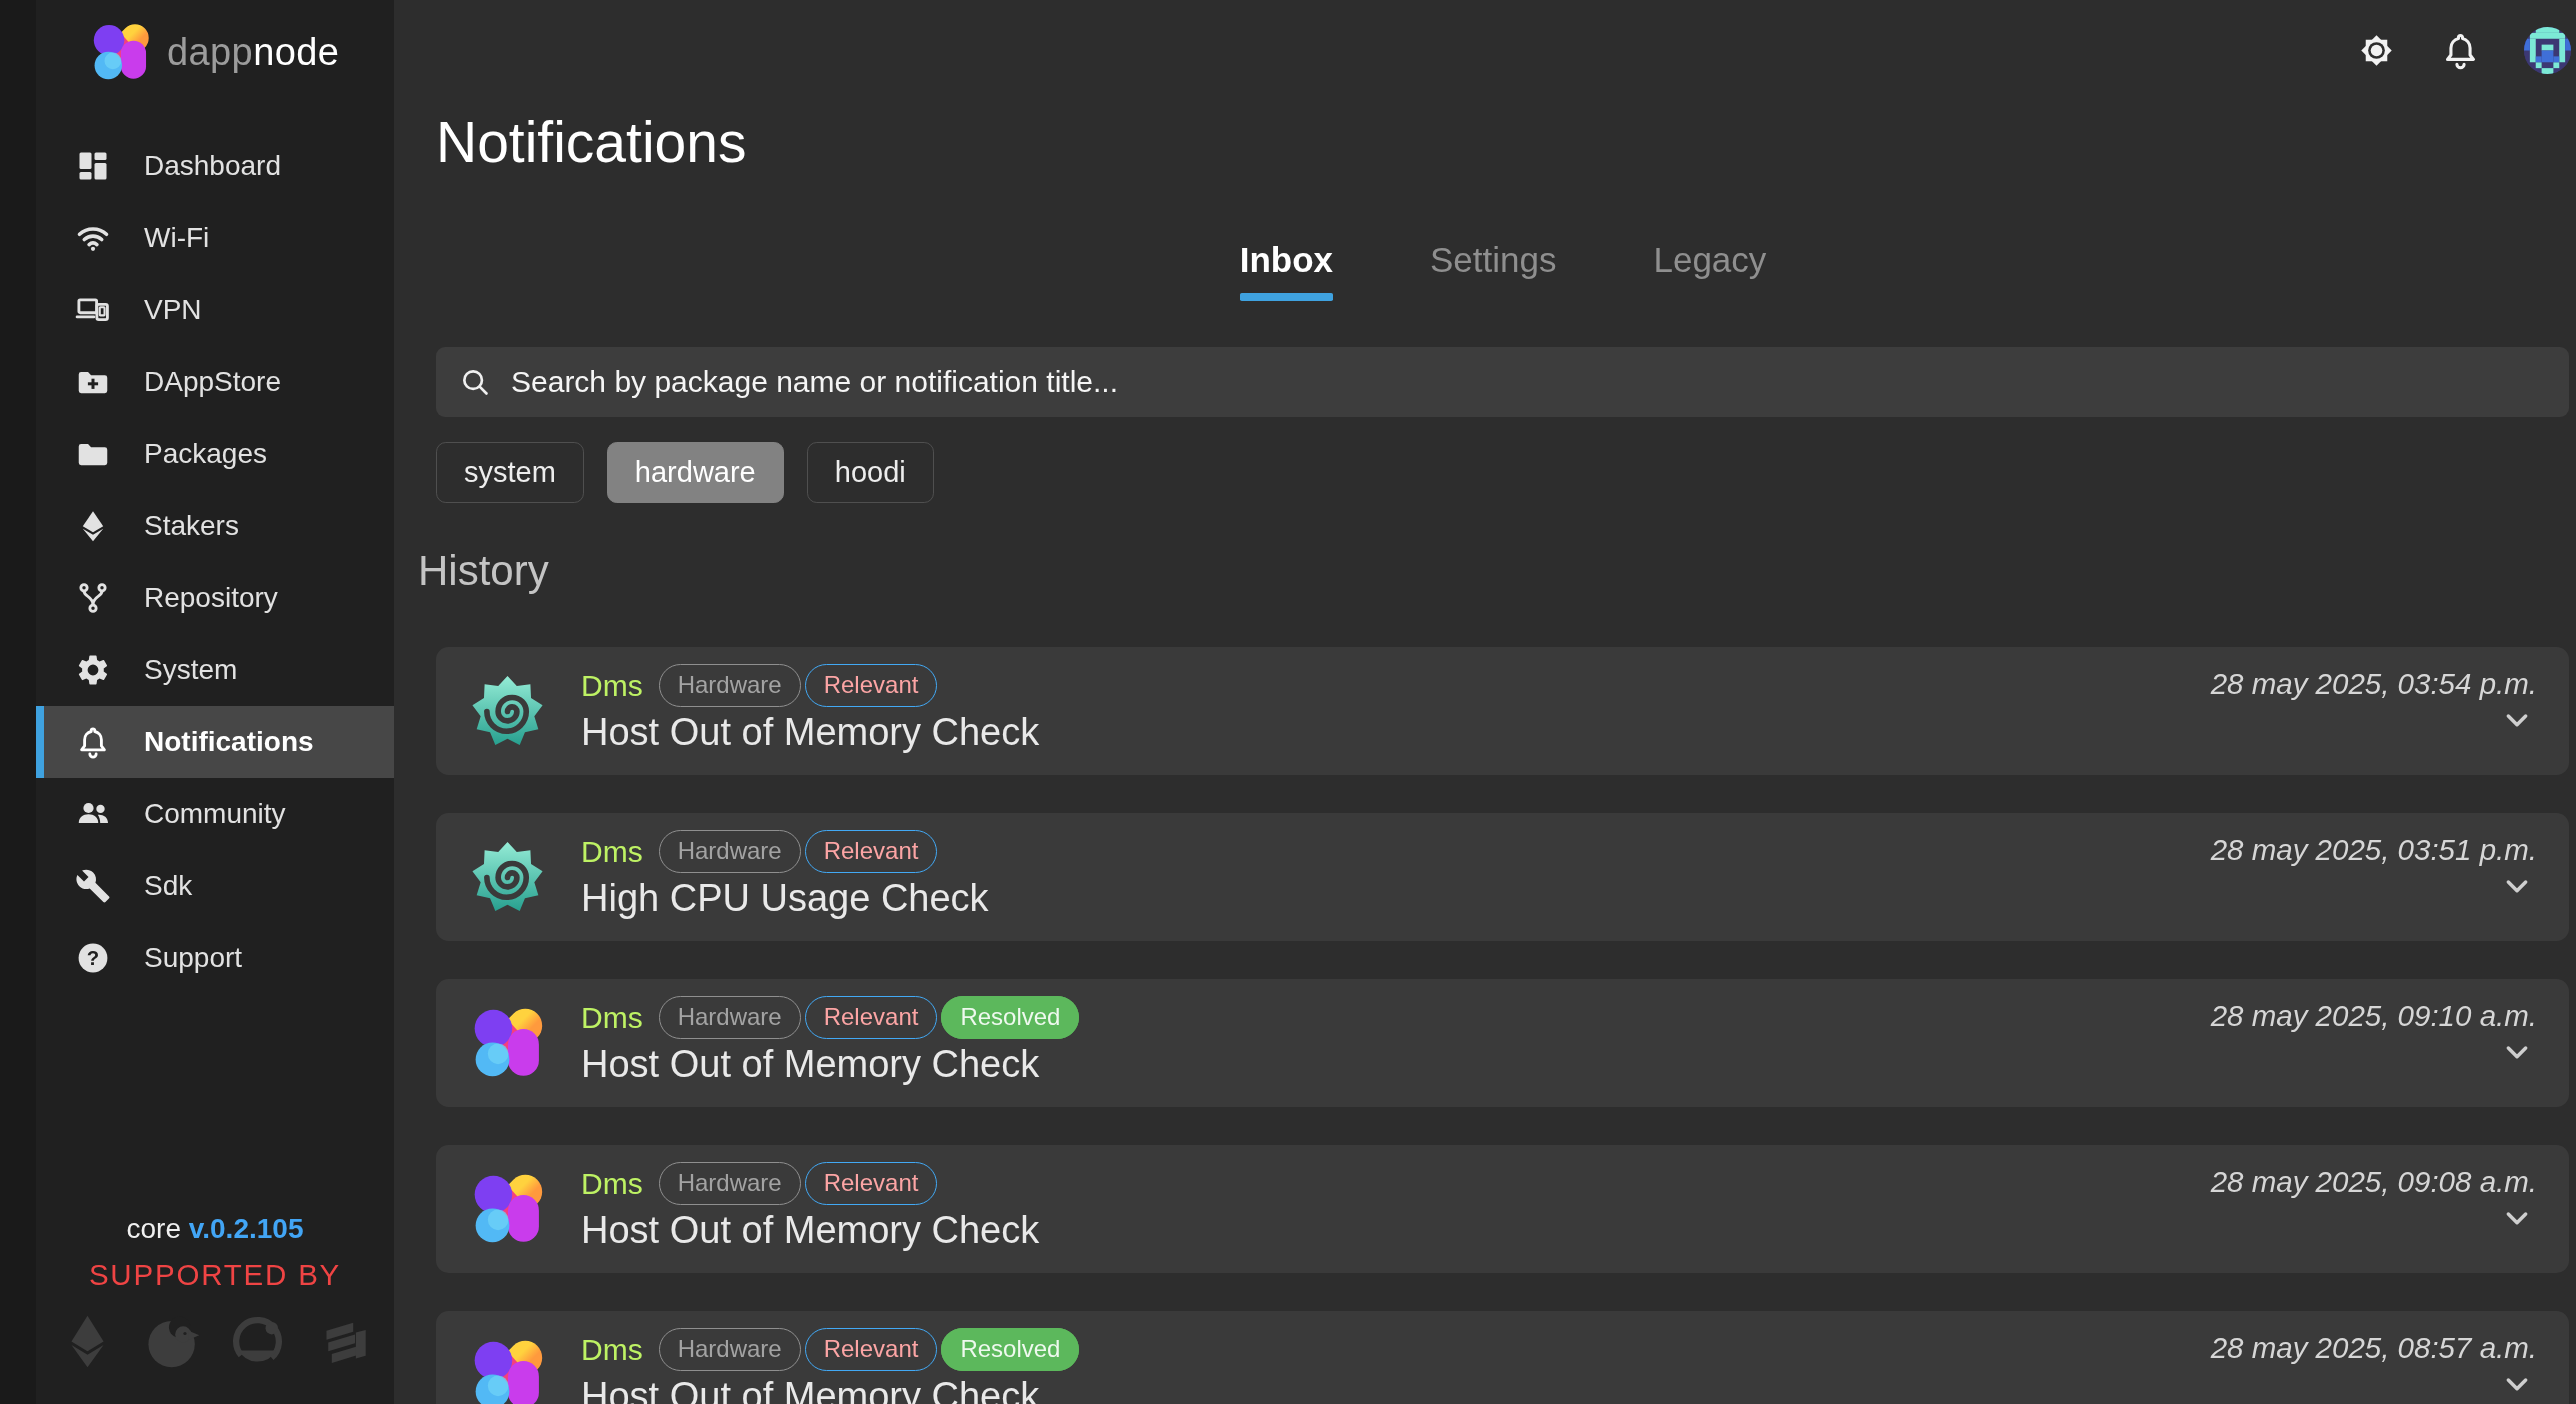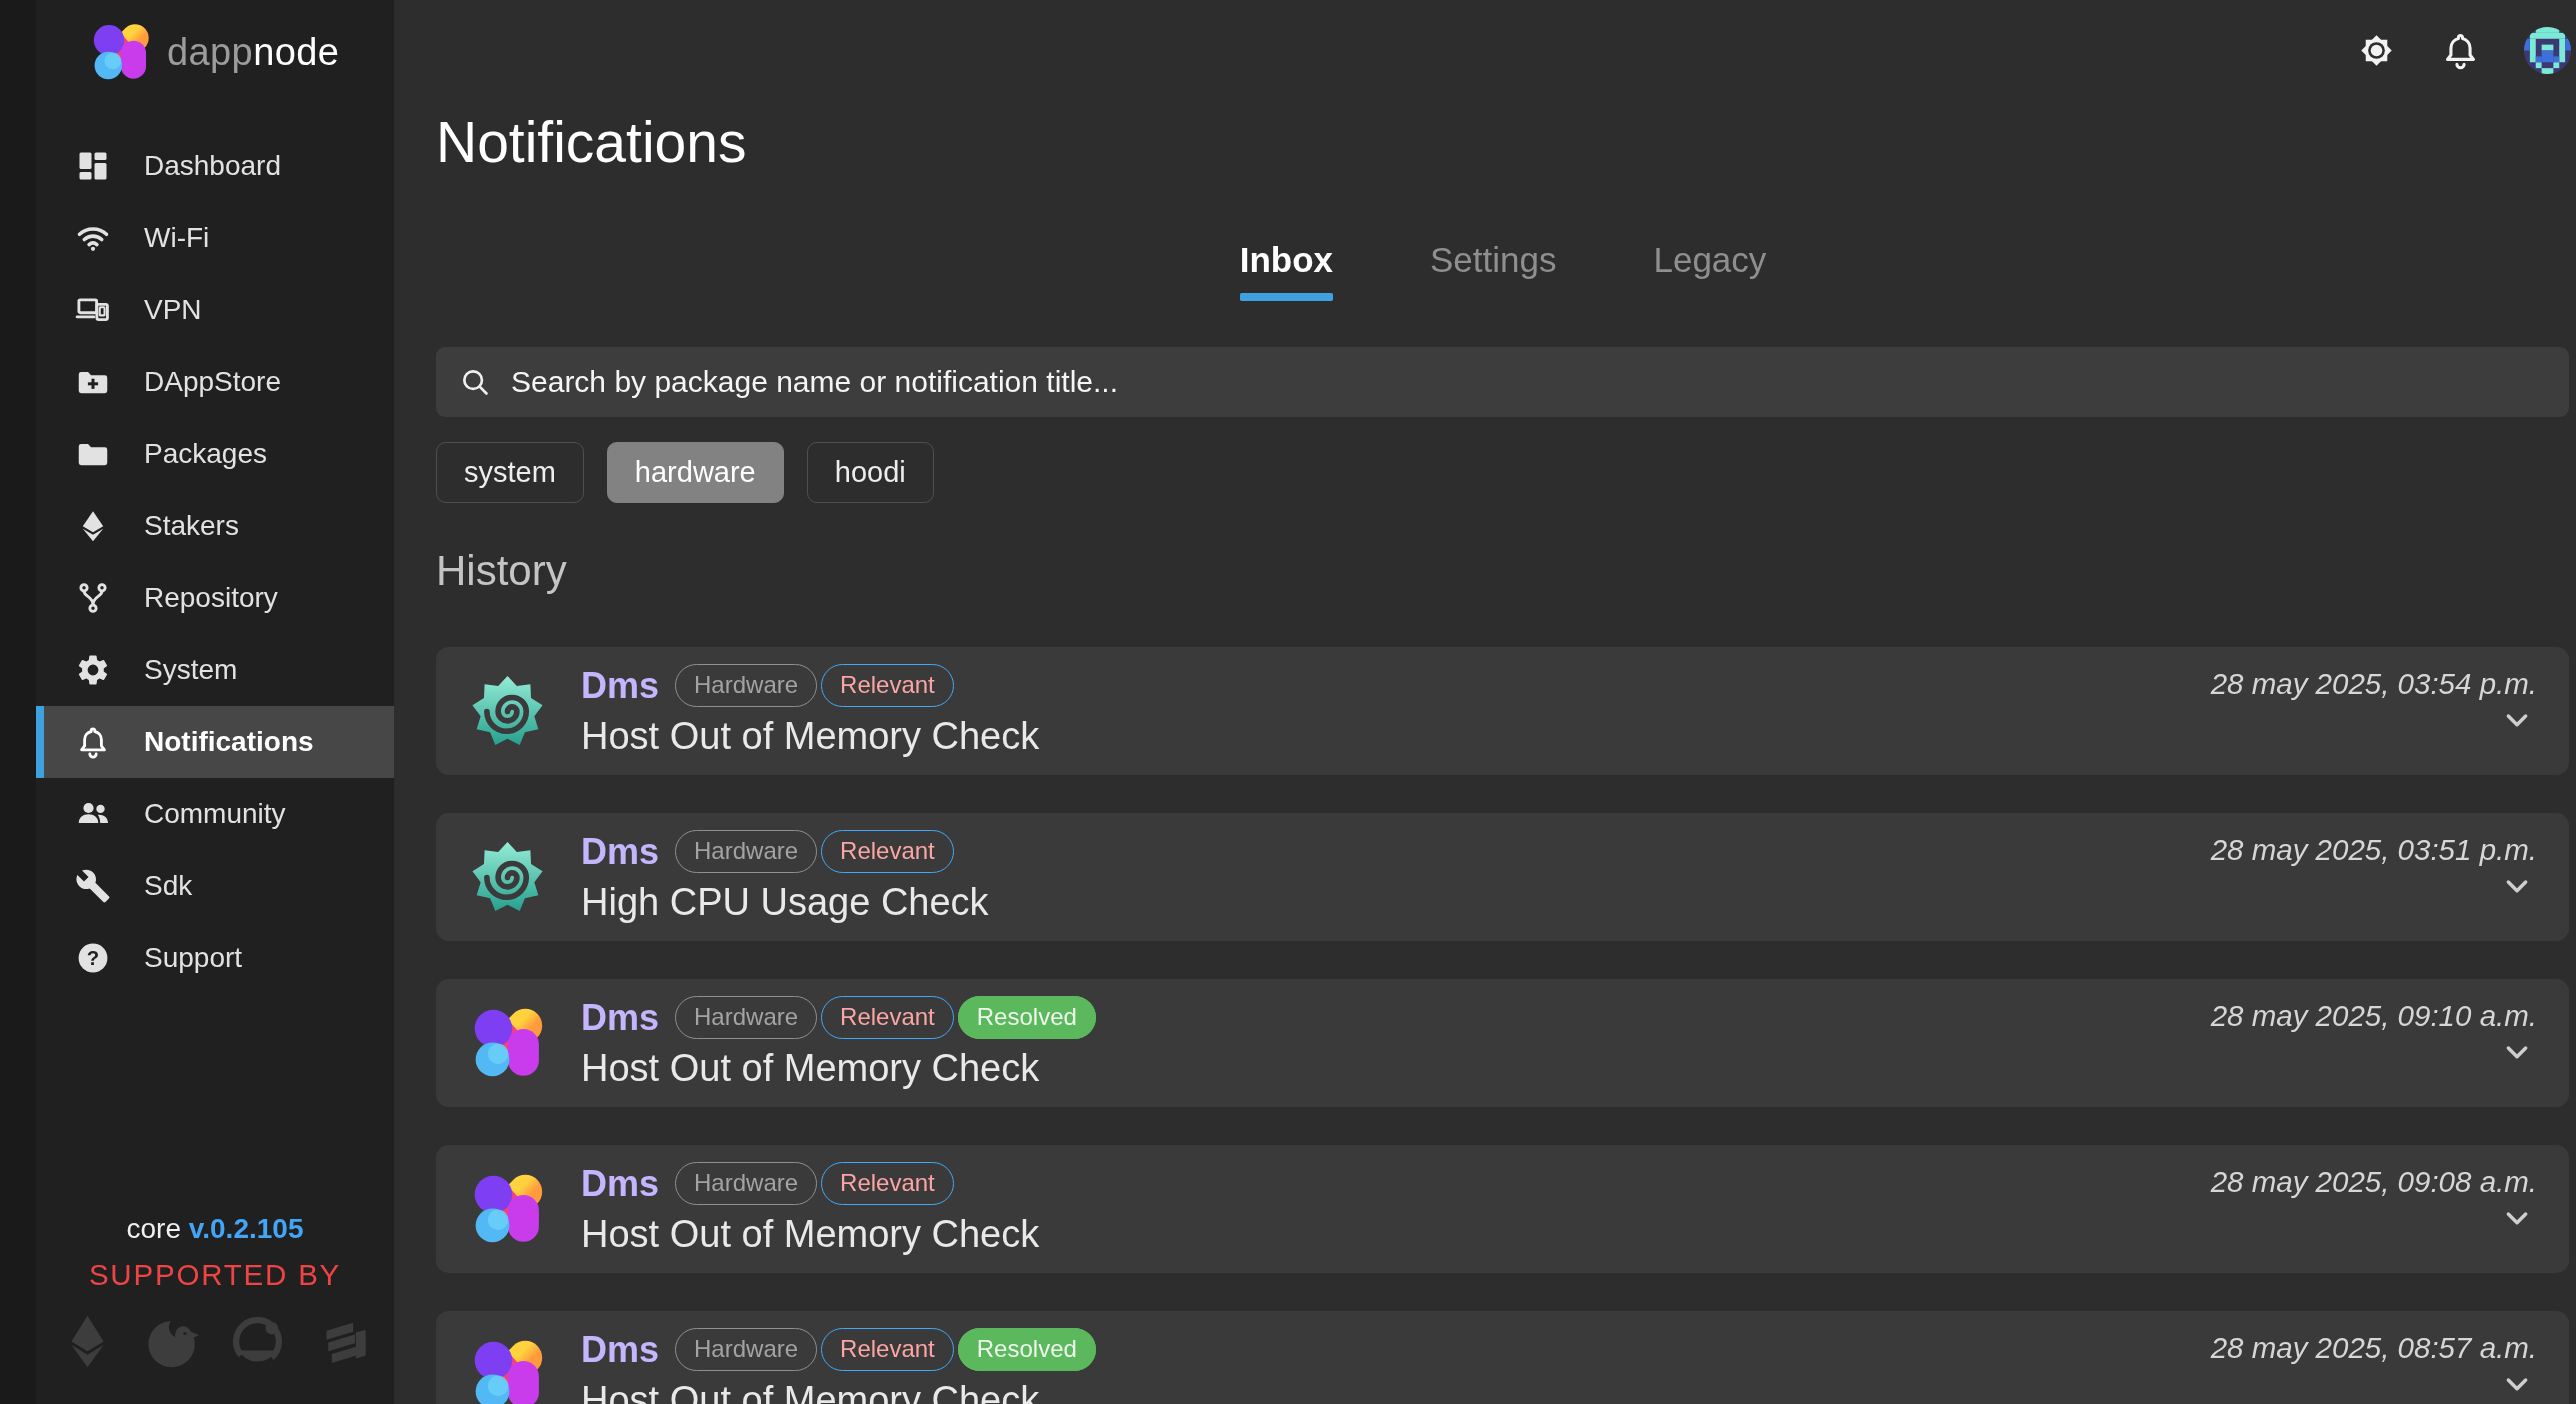--- a/index.html
+++ b/index.html
@@ -37,28 +37,28 @@
   .tab .tab-underline{height:8px;width:100%;border-radius:1.8px;background:transparent;}
   .tab.active{color:#fff;font-weight:600;}
   .tab.active .tab-underline{background:#3fa2e0;}
   .searchbar{position:absolute;top:347px;left:42px;right:43px;height:70px;background:#3d3d3d;border-radius:9px;display:flex;align-items:center;padding:0 23px;gap:18px;box-sizing:border-box;}
   .searchbar .search-ic svg{width:32px;height:32px;display:block;color:#f0f0f0;}
   .searchbar input{flex:1;background:transparent;border:none;outline:none;color:#fff;font-size:30px;font-family:inherit;}
   .searchbar input::placeholder{color:#f5f5f5;opacity:1;}
   .chips{position:absolute;top:442px;left:42px;display:flex;gap:23px;}
   .chip{height:61px;padding:0 27px;border-radius:9.8px;background:transparent;border:1.8px solid #4f4f4f;color:#ededed;font-size:29px;font-family:inherit;cursor:pointer;box-sizing:border-box;}
   .chip.selected{background:#828282;border-color:#828282;color:#fff;}
-  .history-title{position:absolute;left:42px;top:547px;margin:0;font-size:42px;font-weight:500;color:#c4c4c4;}
+  .history-title{position:absolute;left:24px;top:547px;margin:0;font-size:42px;font-weight:500;color:#c4c4c4;}
   .cards{position:absolute;top:647px;left:42px;right:43px;display:flex;flex-direction:column;gap:38px;}
   .card{position:relative;height:128px;background:#3a3a3a;border-radius:12.5px;display:flex;align-items:center;padding:0 32px 0 34px;gap:36px;box-sizing:border-box;cursor:pointer;}
   .card-icon{width:75px;height:75px;flex:0 0 75px;}
   .card-icon svg{width:75px;height:75px;display:block;}
   .card-body{display:flex;flex-direction:column;gap:8px;}
   .card-meta{display:flex;align-items:center;gap:16px;}
-  .card-source{font-size:36px;color:#c4b5fd;font-weight:700;}
+  .card-source{font-size:30px;color:#bef264;font-weight:400;}
   .badge{font-size:24px;line-height:1;padding:6.3px 18px 7.2px;border-radius:894px;border:1.8px solid transparent;}
   .badge.hardware{border-color:#8f8f8f;color:#a3a3a3;}
   .badge.relevant{border-color:#42a9f5;color:#fca5a5;}
   .badge.resolved{background:#5cb85c;border-color:#5cb85c;color:#eef9ee;}
   .card-title{font-size:38px;color:#e9e9e9;}
   .card-right{position:absolute;top:19.7px;right:32px;display:flex;flex-direction:column;align-items:flex-end;gap:3.6px;}
   .card-time{font-size:29.5px;font-style:italic;color:#d6d6d6;}
   .card-chevron{margin-right:3.6px;color:#cfcfcf;}
   .card-chevron svg{width:32px;height:32px;display:block;}
 </style>

